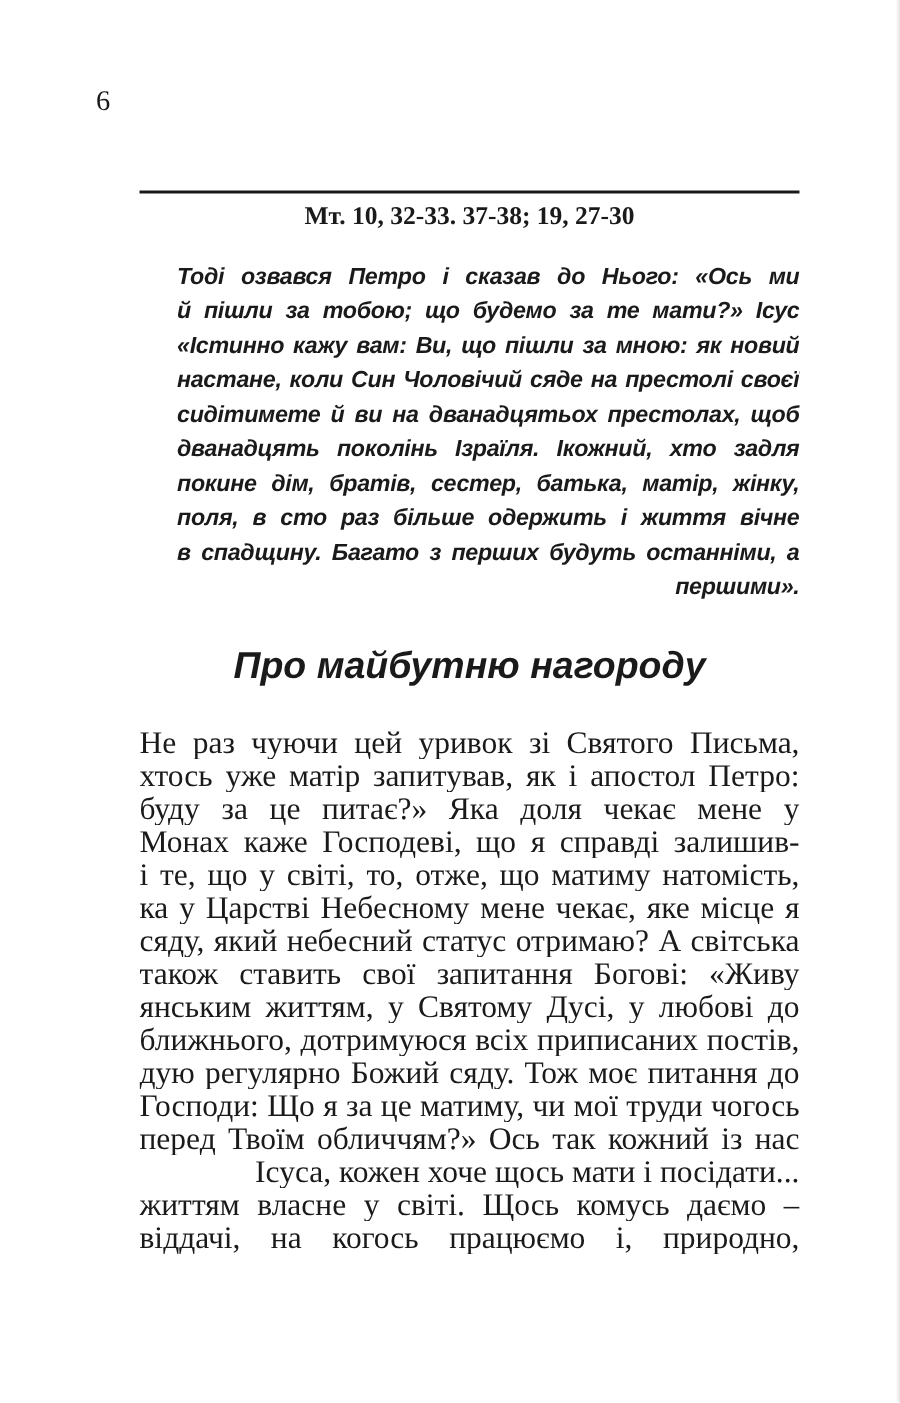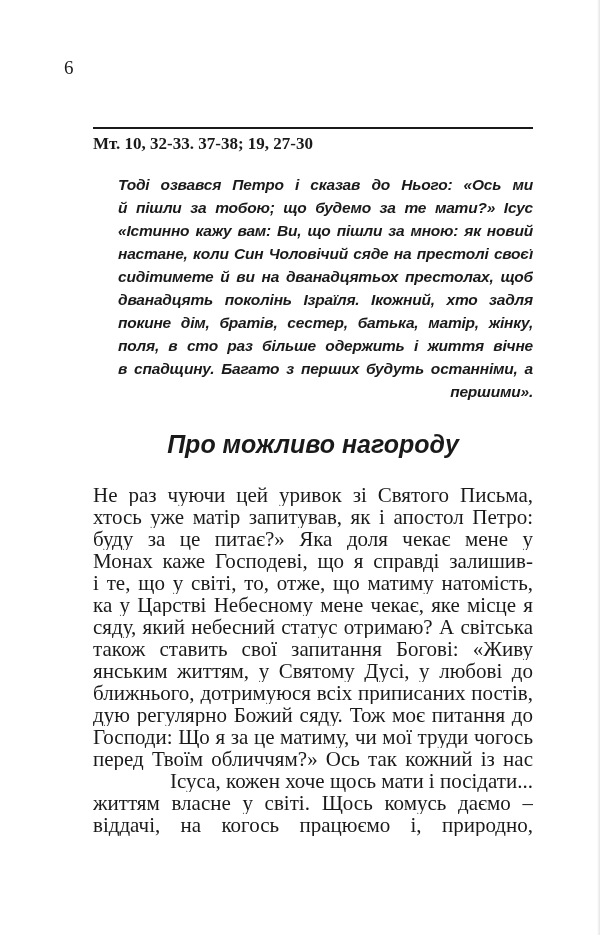--- a/index.html
+++ b/index.html
@@ -28,20 +28,21 @@
     text-align: center;
     font-family: "Liberation Sans", sans-serif;
     font-weight: 700; font-size: 18px; line-height: 22px;
   }
   .rule {
     position: absolute; top: 127px; left: 0; width: 100%; height: 2px;
     background: #1a1a1a;
   }
   .reference {
     position: absolute; top: 134px; left: 0; width: 100%;
+    text-align: center;
     font-family: "Liberation Serif", serif;
     font-weight: 700; font-size: 17px; line-height: 20px;
   }
   .quote {
     position: absolute; top: 173px; left: 25px; width: 415px;
     font-family: "Liberation Sans", sans-serif;
     font-style: italic; font-weight: 700;
     font-size: 15.5px; letter-spacing: -0.2px;
   }
   .quote .line { height: 23px; line-height: 23px; }
@@ -85,21 +86,21 @@
         <div class="line jline">«Істинно кажу вам: Ви, що пішли за мною: як новий світ</div>
         <div class="line jline">настане, коли Син Чоловічий сяде на престолі своєї слави,</div>
         <div class="line jline">сидітимете й ви на дванадцятьох престолах, щоб судити</div>
         <div class="line jline">дванадцять поколінь Ізраїля. Ікожний, хто задля імени мого</div>
         <div class="line jline">покине дім, братів, сестер, батька, матір, жінку, дітей,</div>
         <div class="line jline">поля, в сто раз більше одержить і життя вічне матиме</div>
         <div class="line jline">в спадщину. Багато з перших будуть останніми, а останні –</div>
         <div class="line lline">першими».</div>
       </div>
 
-    <div class="section-heading">Про можливо нагороду</div>
+    <div class="section-heading">Про майбутню нагороду</div>
 
     <div class="body-text">
         <div>
           <div class="line jline">Не раз чуючи цей уривок зі Святого Письма, можливо,</div>
           <div class="line jline">хтось уже матір запитував, як і апостол Петро: «А що я</div>
           <div class="line jline">буду за це питає?» Яка доля чекає мене у майбутньому?</div>
           <div class="line jline">Монах каже Господеві, що я справді залишив-таки світ</div>
           <div class="line jline">і те, що у світі, то, отже, що матиму натомість, яка част-</div>
           <div class="line jline">ка у Царстві Небесному мене чекає, яке місце я там по-</div>
           <div class="line jline">сяду, який небесний статус отримаю? А світська особа</div>

